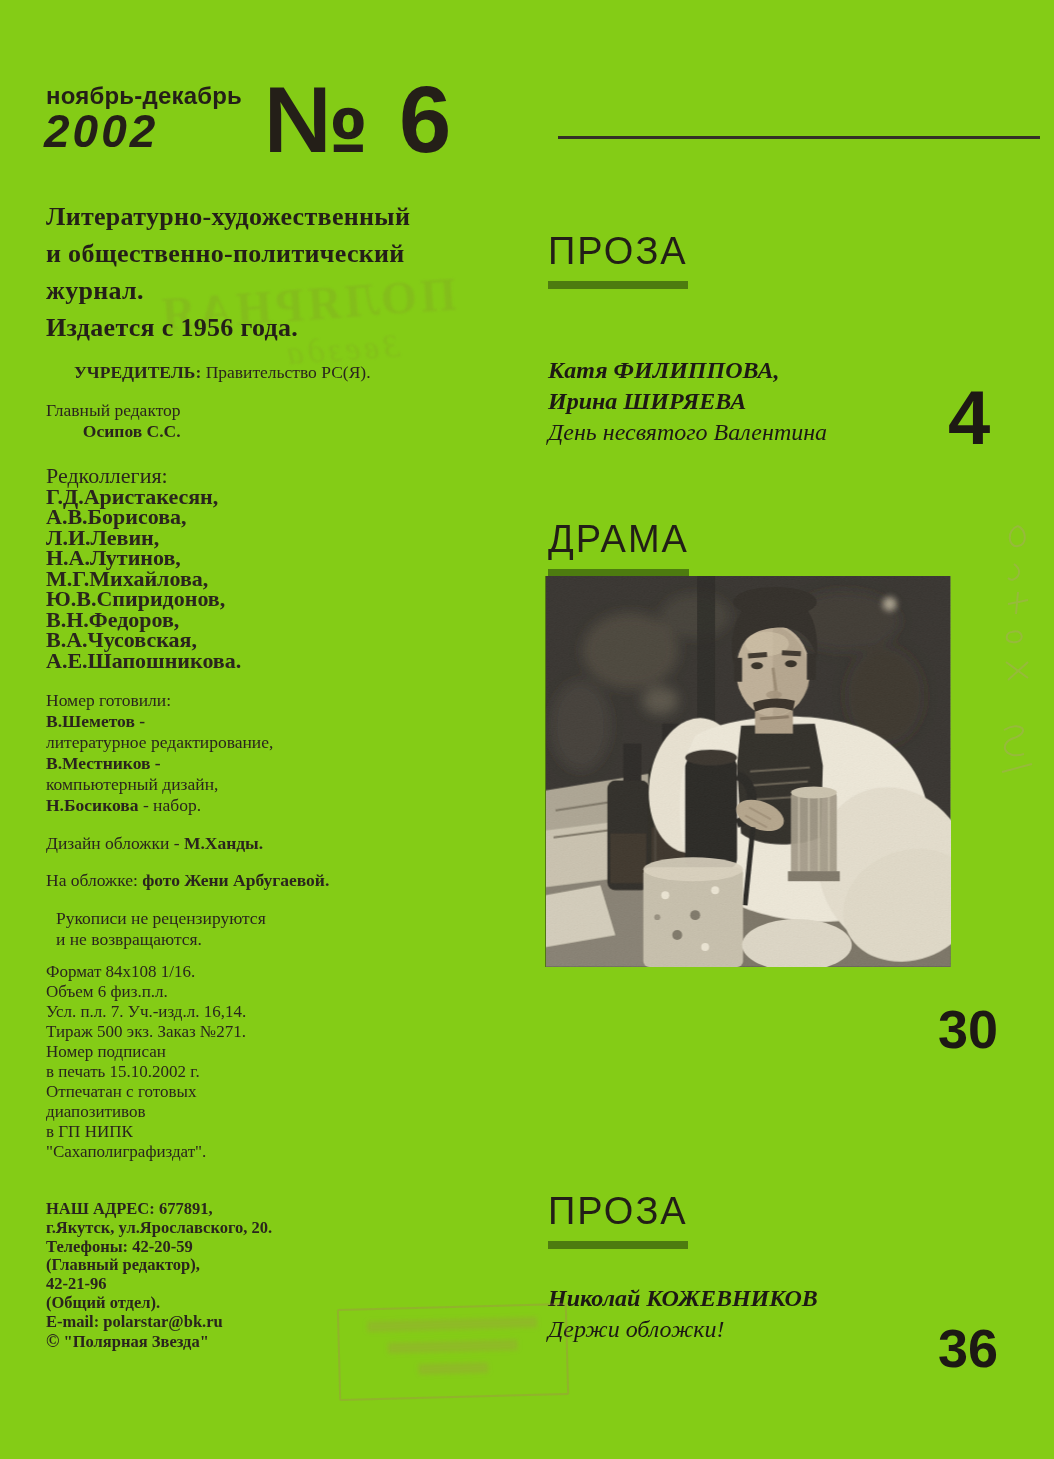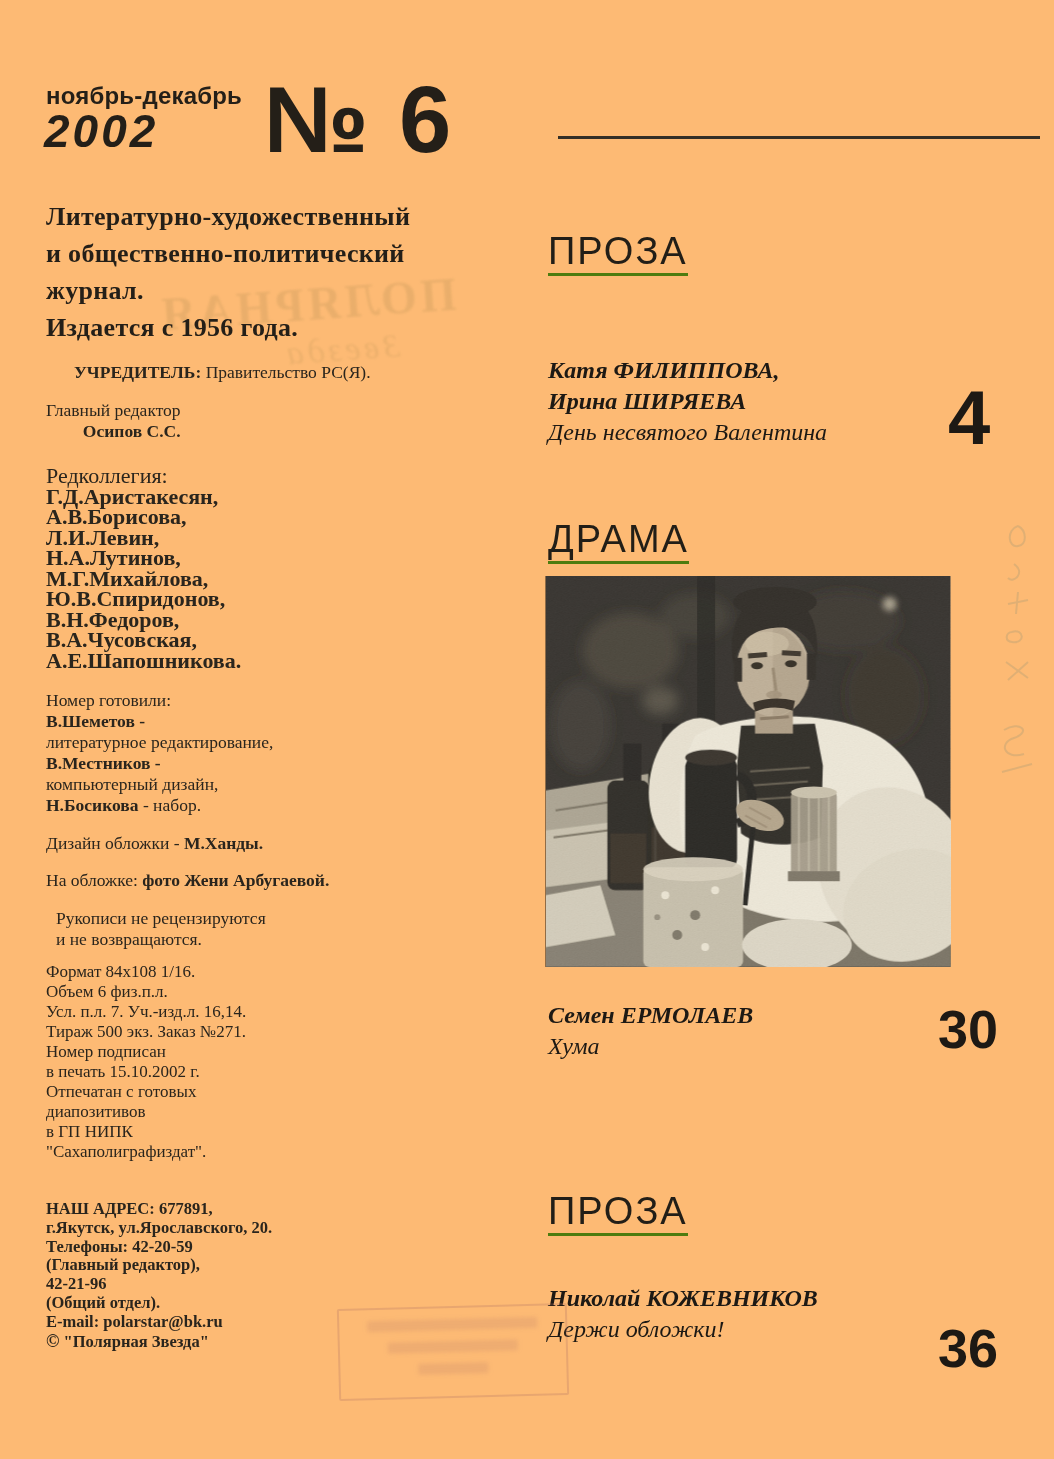--- a/index.html
+++ b/index.html
@@ -1,16 +1,16 @@
 <!DOCTYPE html>
 <html><head>
 <meta charset="utf-8">
 <style>
   html,body{margin:0;padding:0;background:#e9e5d2;}
-  .page{position:relative;width:1054px;height:1459px;background:#fdba74;overflow:hidden;
+  .page{position:relative;width:1054px;height:1459px;background:#84cc16;overflow:hidden;
         color:#241f18;font-family:"Liberation Serif","DejaVu Serif",serif;}
   .abs{position:absolute;}
   .sans{font-family:"Liberation Sans","DejaVu Sans",sans-serif;}
   .b{font-weight:700;}
 
   
   #period{left:46px;top:82px;font-weight:700;font-size:24px;letter-spacing:.2px;}
   #year{left:44px;top:104px;font-style:italic;font-weight:700;font-size:46px;letter-spacing:3px;}
   #issueno{left:264px;top:66px;font-weight:700;font-size:94px;letter-spacing:2px;}
 
@@ -31,22 +31,22 @@
   #cover-design{top:833px;font-size:17.5px;}
   #cover-photo{top:870px;font-size:17.5px;}
   #manuscripts{top:908px;font-size:17.5px;line-height:21px;margin-left:10px;}
   #print-info{top:962px;font-size:17px;line-height:20px;}
   #address{top:1200px;font-size:16.5px;line-height:18.8px;font-weight:700;}
   #address .copy{font-size:18px;}
 
   
   .rule{left:558px;top:136px;width:482px;height:3px;background:#332f27;}
   .toc-h{position:absolute;left:548px;font-family:"Liberation Sans","DejaVu Sans",sans-serif;
-         font-size:38px;letter-spacing:2px;color:#221e17;border-bottom:3px solid #4d7c0f;
-         padding-bottom:0;}
+         font-size:38px;letter-spacing:2px;color:#221e17;border-bottom:8px solid #4d7c0f;
+         padding-bottom:8px;}
   #h1{top:230px;} #h2{top:518px;} #h3{top:1190px;}
   .entry{position:absolute;left:548px;font-style:italic;font-size:24px;line-height:31px;color:#1d1914;}
   .entry .author{font-weight:700;}
   .pageno{position:absolute;font-family:"Liberation Sans","DejaVu Sans",sans-serif;
           font-weight:700;color:#1d1914;}
   #entry1{top:355px;} #entry2{top:1000px;} #entry3{top:1283px;}
   #page1{left:948px;top:374px;font-size:76px;}
   #page2{left:938px;top:998px;font-size:54px;}
   #page3{left:938px;top:1282px;font-size:54px;margin-top:35px;}
 
@@ -240,24 +240,20 @@
         <circle cx="150" cy="340" r="5" fill="#6e6757"></circle>
       <circle cx="170" cy="315" r="4" fill="#e9e2cf"></circle>
         <circle cx="132" cy="360" r="5" fill="#6e6757"></circle>
       <circle cx="160" cy="372" r="4" fill="#e9e2cf"></circle>
         <circle cx="112" cy="342" r="3" fill="#8a8270"></circle>
       <ellipse cx="252" cy="370" rx="55" ry="26" fill="#d9d2c0"></ellipse>
       <rect width="406" height="392" filter="url(#noise)"></rect>
     </svg>
   </div>
 
-  <div class="entry" id="entry2">
-    <div class="author">Семен ЕРМОЛАЕВ</div>
-    <div class="title">Хума</div>
-  </div>
   <div class="pageno" id="page2">30</div>
 
   <div class="toc-h" id="h3">ПРОЗА</div>
   <div class="entry" id="entry3">
     <div class="author">Николай КОЖЕВНИКОВ</div>
     <div class="title">Держи обложки!</div>
   </div>
   <div class="pageno" id="page3">36</div>
 
   <div class="abs" id="stamp">

